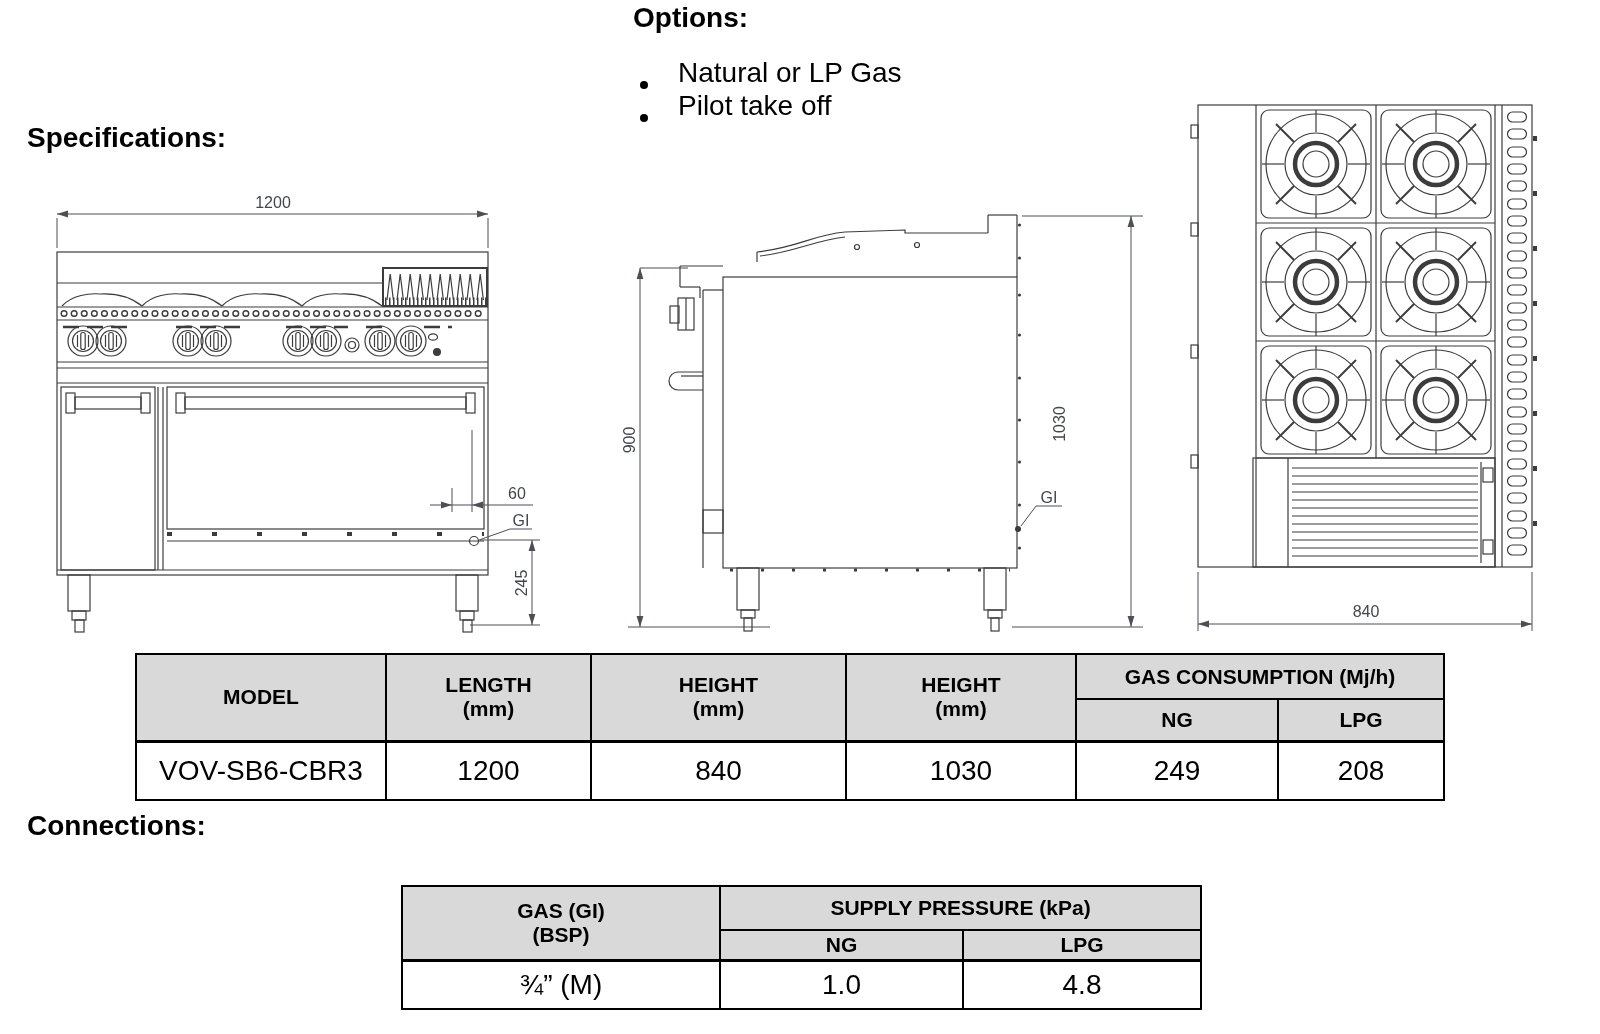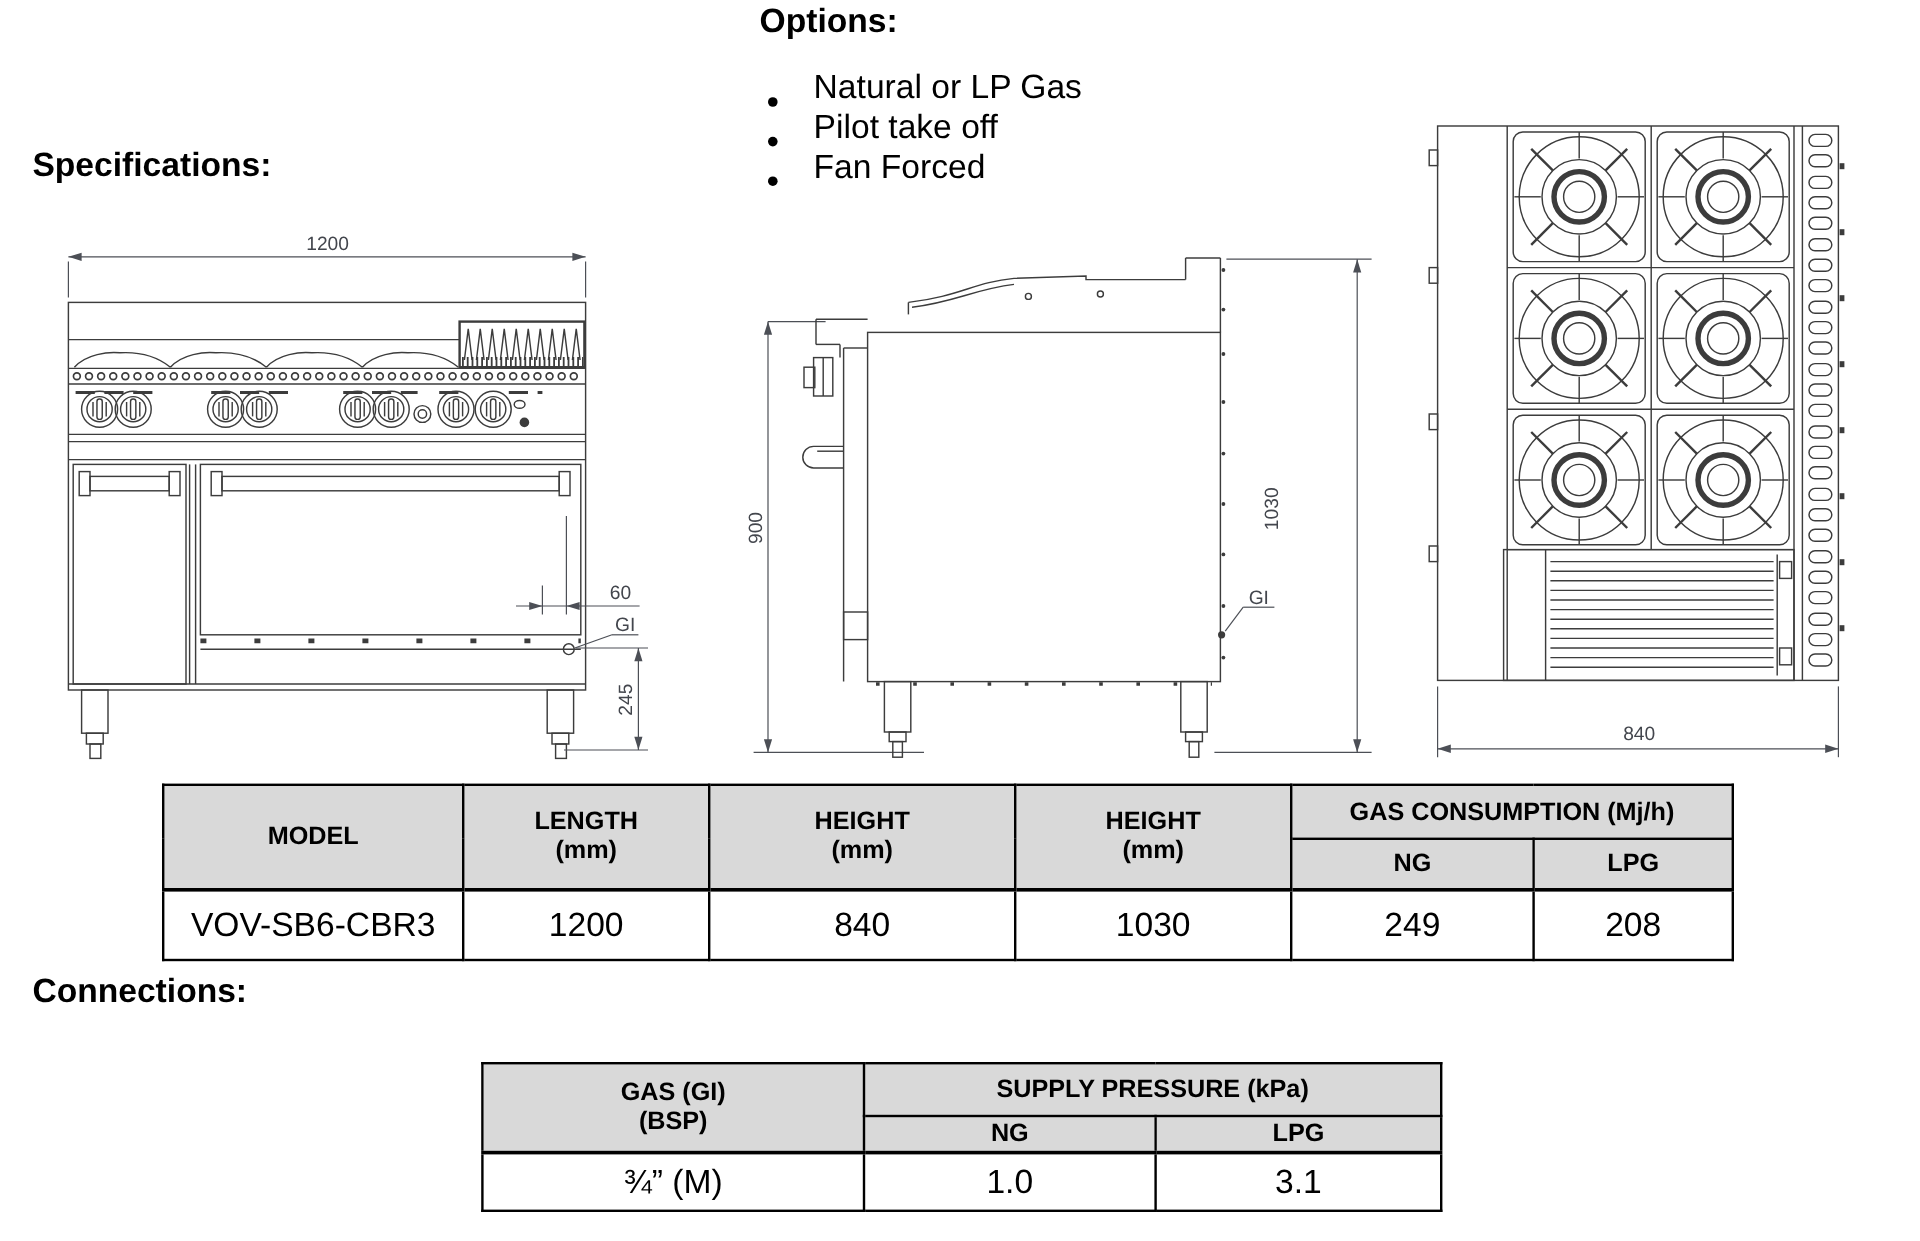--- a/index.html
+++ b/index.html
@@ -35,24 +35,20 @@
   <div class="h" id="h-connections">Connections:</div>
 
   <div class="options-list">
     <div class="opt-item">
         <span class="dot"></span>
         <span>Natural or LP Gas</span>
       </div>
     <div class="opt-item">
         <span class="dot"></span>
         <span>Pilot take off</span>
-      </div>
-    <div class="opt-item">
-        <span class="dot"></span>
-        <span>Fan Forced</span>
       </div>
   </div>
 
   <svg style="left:40px;top:190px" width="505" height="450" viewBox="40 190 505 450">
     <defs>
       <g id="knob">
         <circle r="15" class="ln"></circle>
         <circle r="10.5" class="ln"></circle>
         <rect x="-2.2" y="-8.5" width="4.4" height="17" rx="2" class="ln"></rect>
         <line x1="-5.5" y1="-6" x2="-5.5" y2="6" class="ln"></line>
@@ -413,18 +409,18 @@
       <td class="th hb">
             <div>NG</div>
           </td>
       <td class="th hb">
             <div>LPG</div>
           </td>
     </tr>
     <tr style="height:49px">
       <td class="td">¾” (M)</td>
       <td class="td">1.0</td>
-      <td class="td">3.1</td>
+      <td class="td">4.8</td>
     </tr>
   </tbody>
     </table>
 
 </div>
 
 </body></html>

